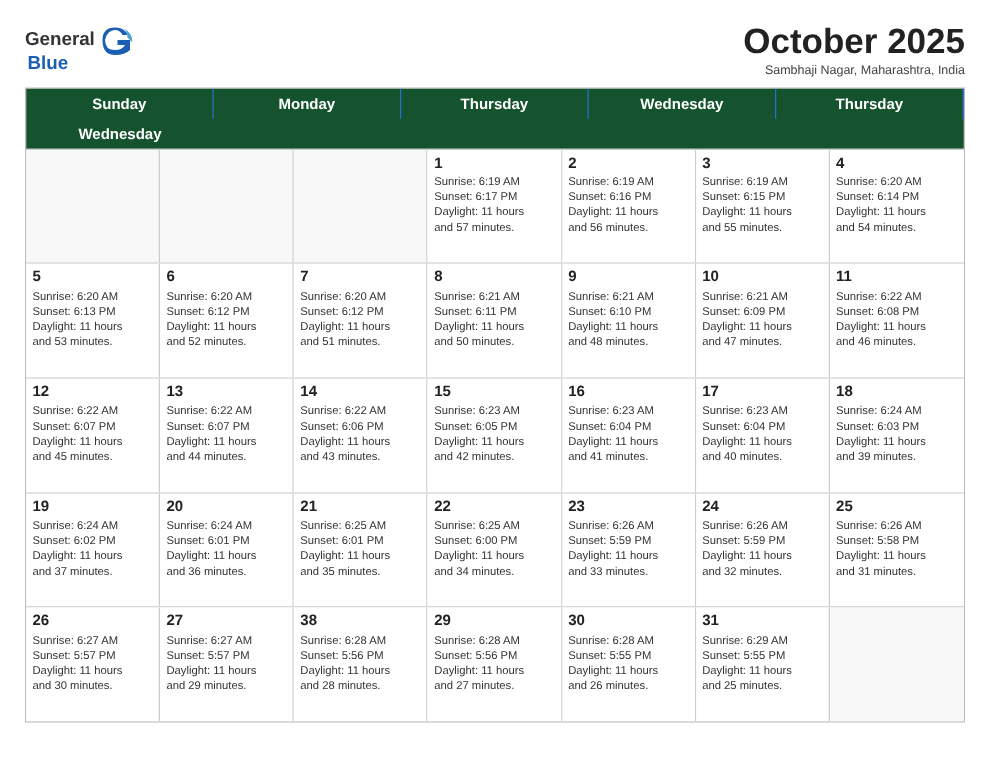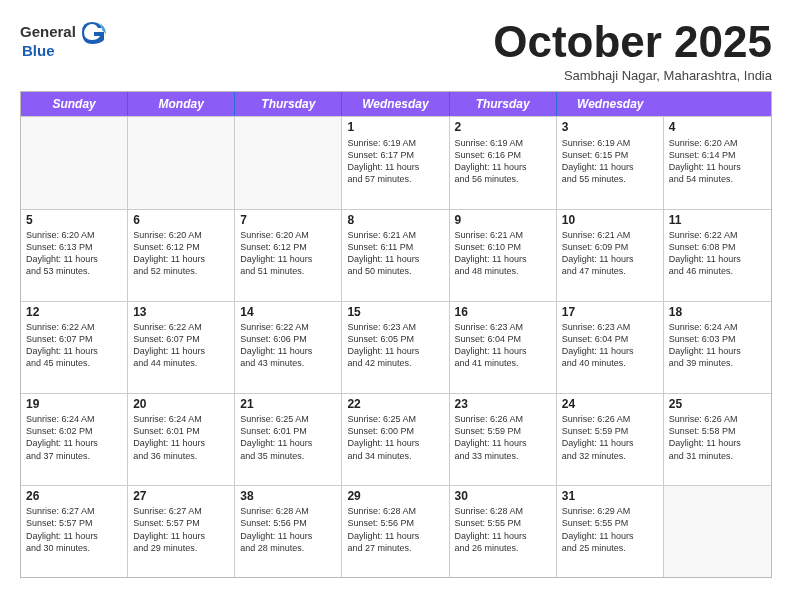--- a/index.html
+++ b/index.html
@@ -37,41 +37,40 @@
     .logo-blue { color: #1a5fb4; }
     .logo-icon {
       width: 28px;
       height: 28px;
       margin-left: 2px;
     }
     .title-block {
       text-align: right;
     }
     .month-title {
-      font-size: 44px;
+      font-size: 28px;
       font-weight: bold;
       color: #222;
       line-height: 1.1;
     }
     .subtitle {
-      font-size: 13px;
+      font-size: 10px;
       color: #444;
       margin-top: 2px;
     }
     .calendar {
       flex: 1;
       display: flex;
       flex-direction: column;
       border: 1px solid #bbb;
     }
     .cal-header {
       display: grid;
-      grid-template-columns: repeat(7, 1fr);
-      background: #8b5cf6;
-      font-style: italic;
+      grid-template-columns: repeat(5, 1fr);
+      background: #14532d;
     }
     .cal-header-cell {
       color: #fff;
       font-size: 12px;
       font-weight: bold;
       text-align: center;
       padding: 5px 2px;
       border-right: 1px solid #2a6fcc;
     }
     .cal-header-cell:last-child { border-right: none; }

